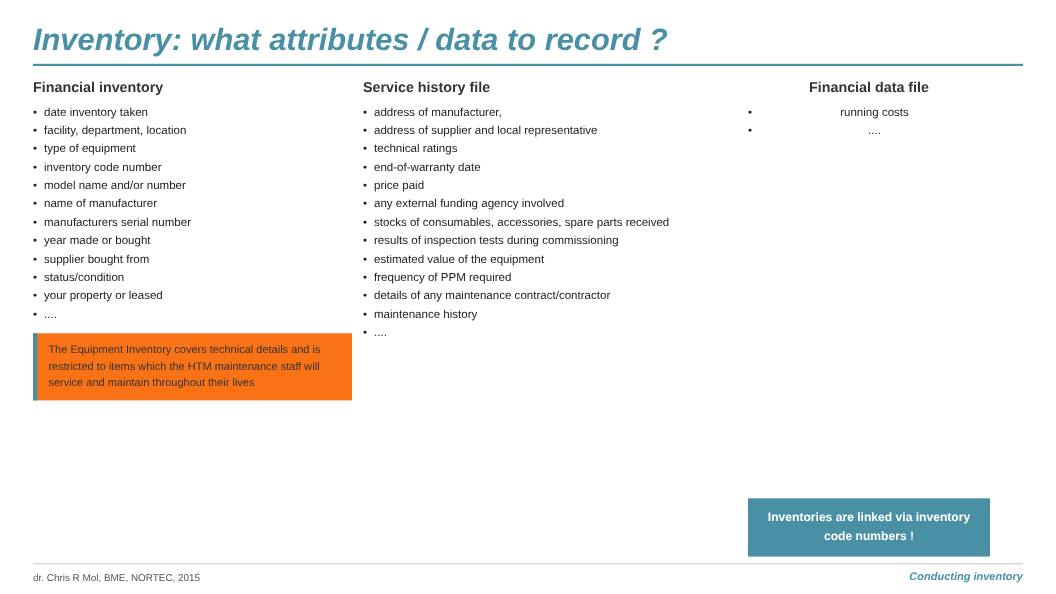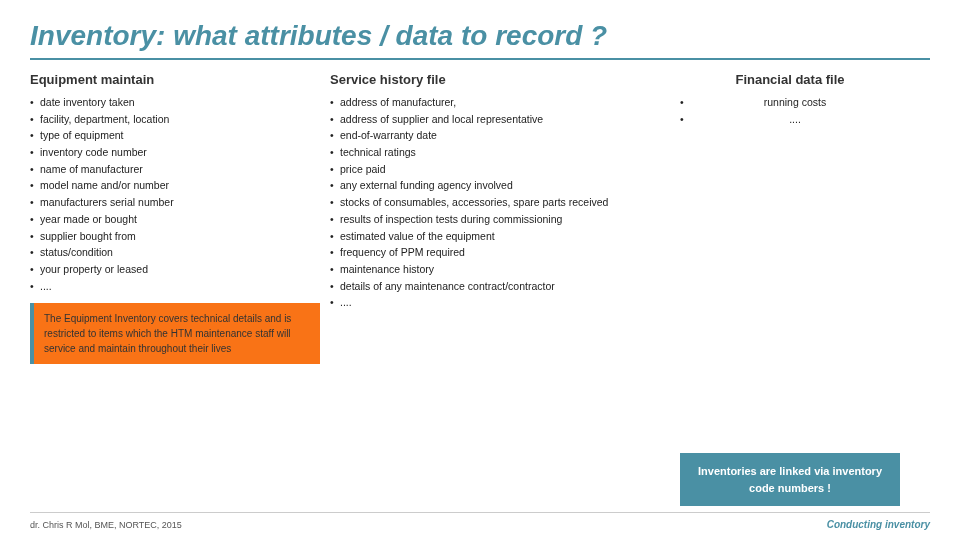--- a/index.html
+++ b/index.html
@@ -128,53 +128,53 @@
 </head>
 <body>
 
 <div class="page">
   <div class="title">Inventory:  what attributes / data to record ?</div>
   <div class="divider"></div>
 
   <div class="columns">
 
     <div class="col col-left">
-      <div class="col-header">Equipment maintain</div>
+      <div class="col-header">Financial inventory</div>
       <ul>
         <li>date inventory taken</li>
         <li>facility, department, location</li>
         <li>type of equipment</li>
         <li>inventory code number</li>
+        <li>model name and/or number</li>
         <li>name of manufacturer</li>
-        <li>model name and/or number</li>
         <li>manufacturers serial number</li>
         <li>year made or bought</li>
         <li>supplier bought from</li>
         <li>status/condition</li>
         <li>your property or leased</li>
         <li>....</li>
       </ul>
       <div class="info-box">The Equipment Inventory covers technical details and is restricted to items which the HTM maintenance staff will service and maintain throughout their lives</div>
     </div>
 
     <div class="col col-mid">
       <div class="col-header">Service history file</div>
       <ul>
         <li>address of manufacturer,</li>
         <li>address of supplier and local representative</li>
+        <li>technical ratings</li>
         <li>end-of-warranty date</li>
-        <li>technical ratings</li>
         <li>price paid</li>
         <li>any external funding agency involved</li>
         <li>stocks of consumables, accessories, spare parts received</li>
         <li>results of inspection tests during commissioning</li>
         <li>estimated value of the equipment</li>
         <li>frequency of PPM required</li>
+        <li>details of any maintenance contract/contractor</li>
         <li>maintenance history</li>
-        <li>details of any maintenance contract/contractor</li>
         <li>....</li>
       </ul>
     </div>
 
     <div class="col col-right" style="display:flex;flex-direction:column;">
       <div class="col-header">Financial data file</div>
       <ul class="right-col-list">
         <li>running costs</li>
         <li>....</li>
       </ul>

